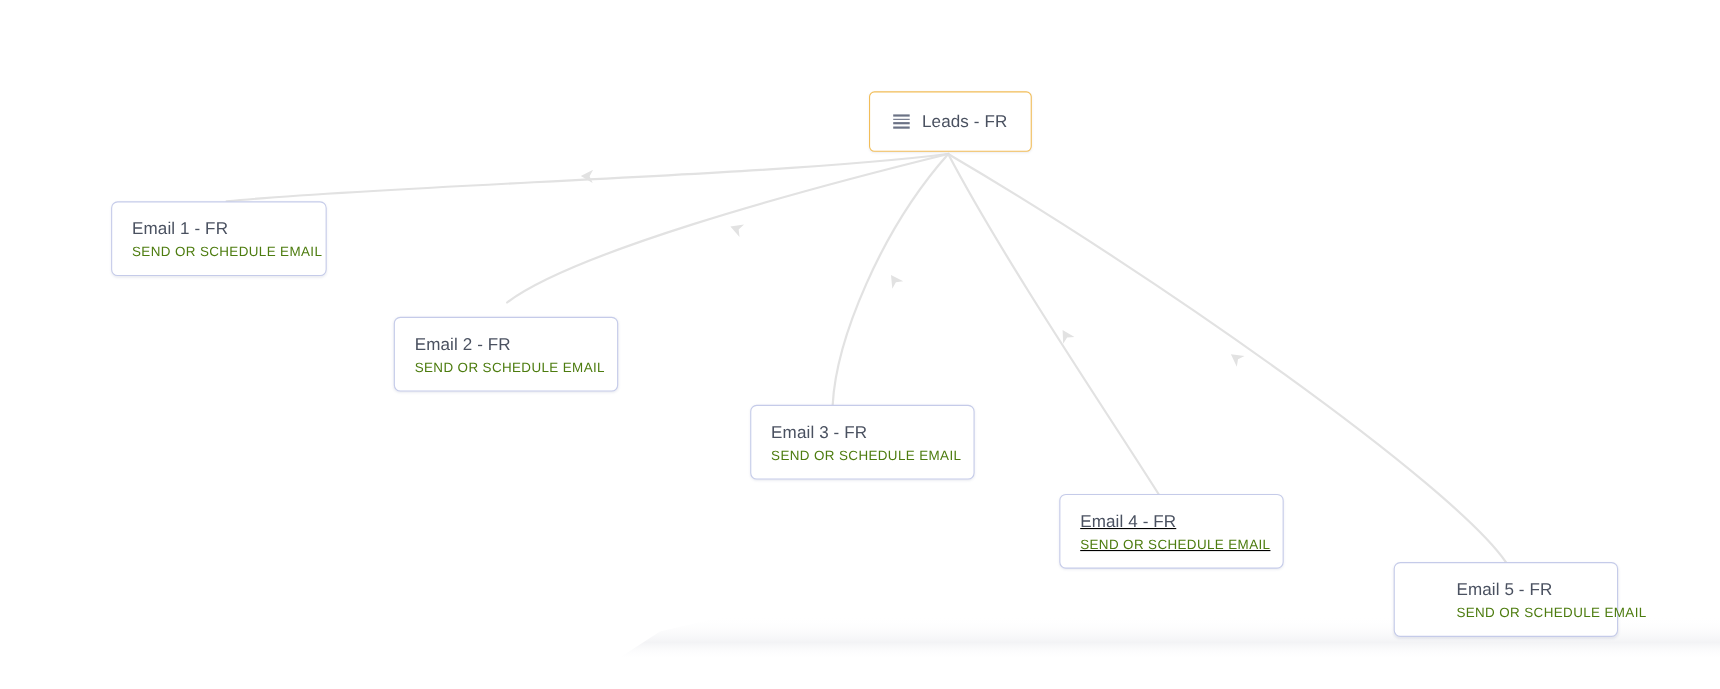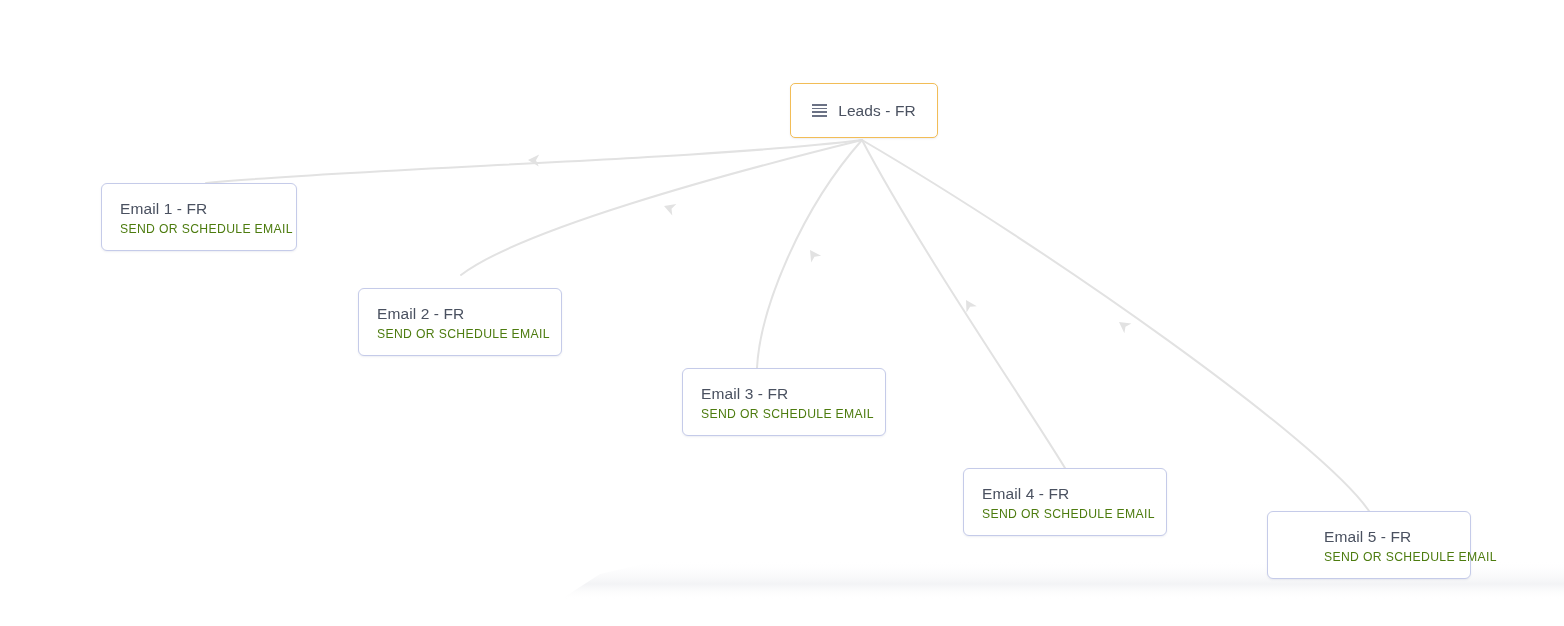--- a/index.html
+++ b/index.html
@@ -159,21 +159,21 @@
     </div>
   </div>
 
   <div class="node" id="node-2" style="left: 654px; top: 368px; width: 204px; height: 68px; border-color: rgb(197, 203, 233); margin-left: 28px;">
     <div class="node-body">
       <div class="node-title">Email 3 - FR</div>
       <div class="node-sub">SEND OR SCHEDULE EMAIL</div>
     </div>
   </div>
 
-  <div class="node" id="node-3" style="left: 963px; top: 468px; width: 204px; height: 68px; border-color: rgb(197, 203, 233);">
+  <div class="node" id="node-3" style="left: 963px; top: 449px; width: 204px; height: 68px; border-color: rgb(197, 203, 233); text-decoration: underline;">
     <div class="node-body">
       <div class="node-title">Email 4 - FR</div>
       <div class="node-sub">SEND OR SCHEDULE EMAIL</div>
     </div>
   </div>
 
   <div class="node" id="node-4" style="left: 1267px; top: 511px; width: 204px; height: 68px; border-color: rgb(197, 203, 233); padding-left: 38px;">
     <div class="node-body">
       <div class="node-title">Email 5 - FR</div>
       <div class="node-sub">SEND OR SCHEDULE EMAIL</div>

